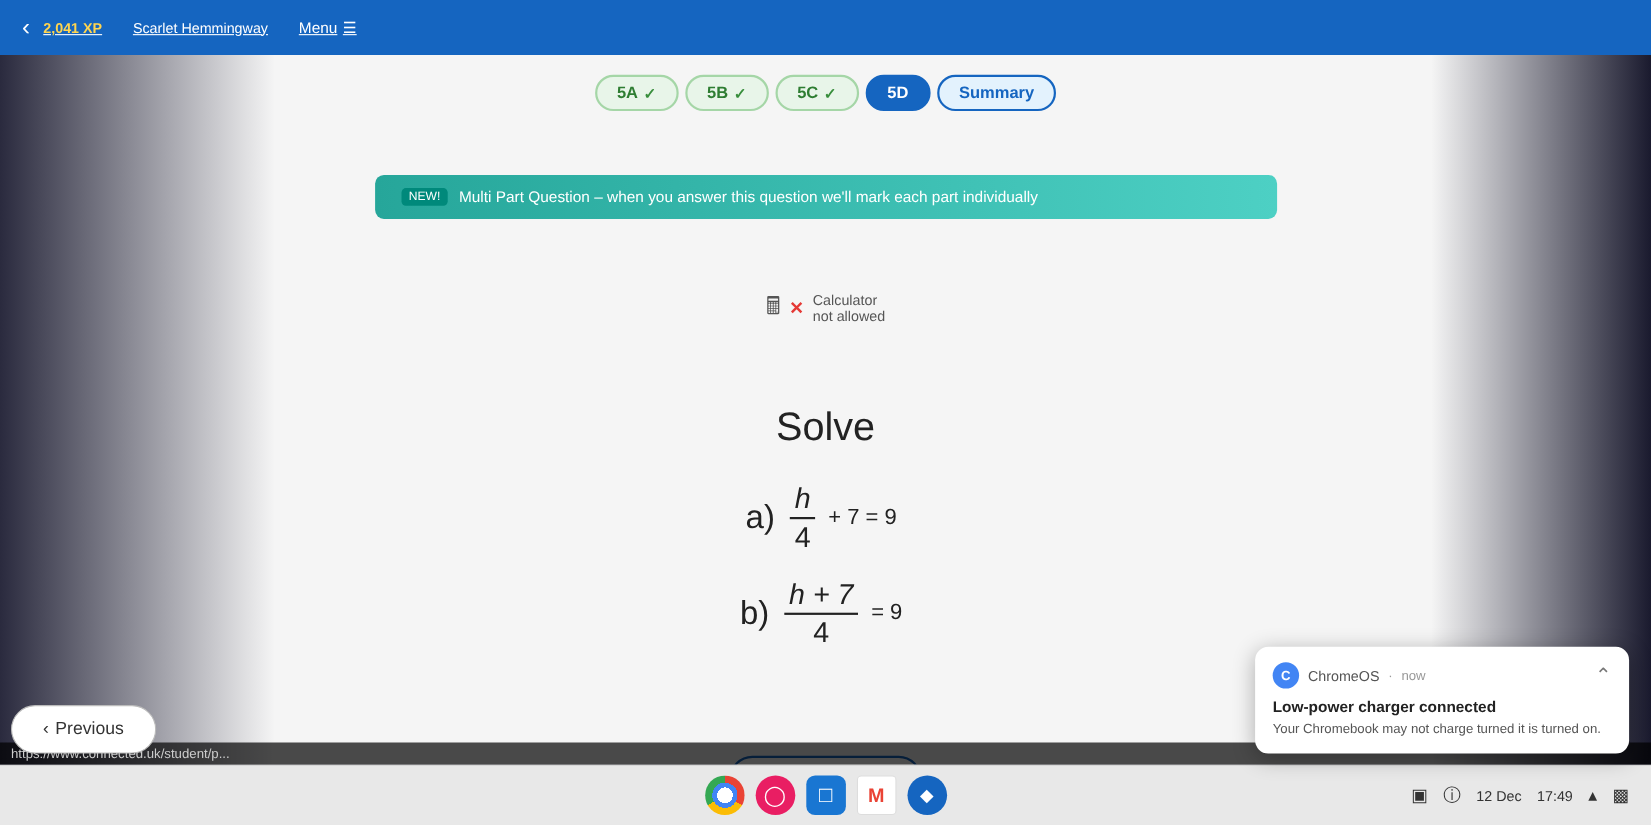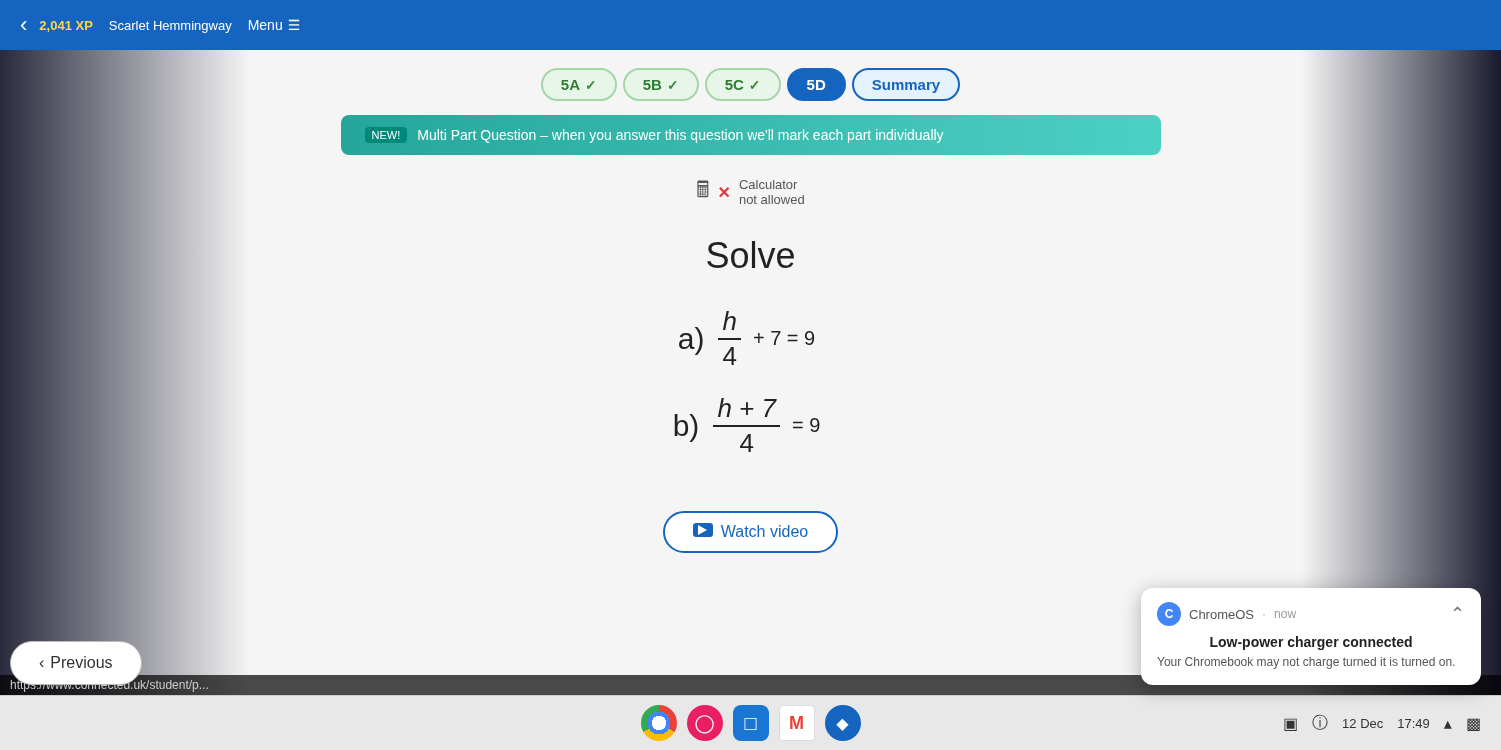--- a/index.html
+++ b/index.html
@@ -31,23 +31,24 @@
     }
     .app-title {
       color: white;
       font-size: 20px;
       font-weight: 600;
       flex: 1;
     }
     .top-right {
       display: flex;
       align-items: center;
-      gap: 16px;
+      gap: 28px;
       color: white;
       font-size: 13px;
+      text-decoration: underline;
     }
     .xp-badge {
       color: #ffd54f;
       font-weight: 600;
     }
     .user-name { color: white; }
     .menu-btn {
       color: white;
       font-size: 14px;
       cursor: pointer;
@@ -58,20 +59,21 @@
 
     
     .main-area {
       width: 100%;
       height: calc(750px - 50px - 55px);
       background: #f5f5f5;
       position: relative;
       display: flex;
       flex-direction: column;
       align-items: center;
+      gap: 44px;
     }
 
     
     .tab-nav {
       display: flex;
       align-items: center;
       gap: 6px;
       margin-top: 18px;
       margin-bottom: 14px;
     }
@@ -337,21 +339,20 @@
     .notif-close {
       color: #777;
       font-size: 18px;
       cursor: pointer;
     }
     .notif-title {
       font-size: 14px;
       font-weight: 700;
       color: #222;
       margin-bottom: 4px;
-      text-align: center;
     }
     .notif-body {
       font-size: 12px;
       color: #555;
       line-height: 1.4;
     }
 
     
     .url-bar {
       position: absolute;

